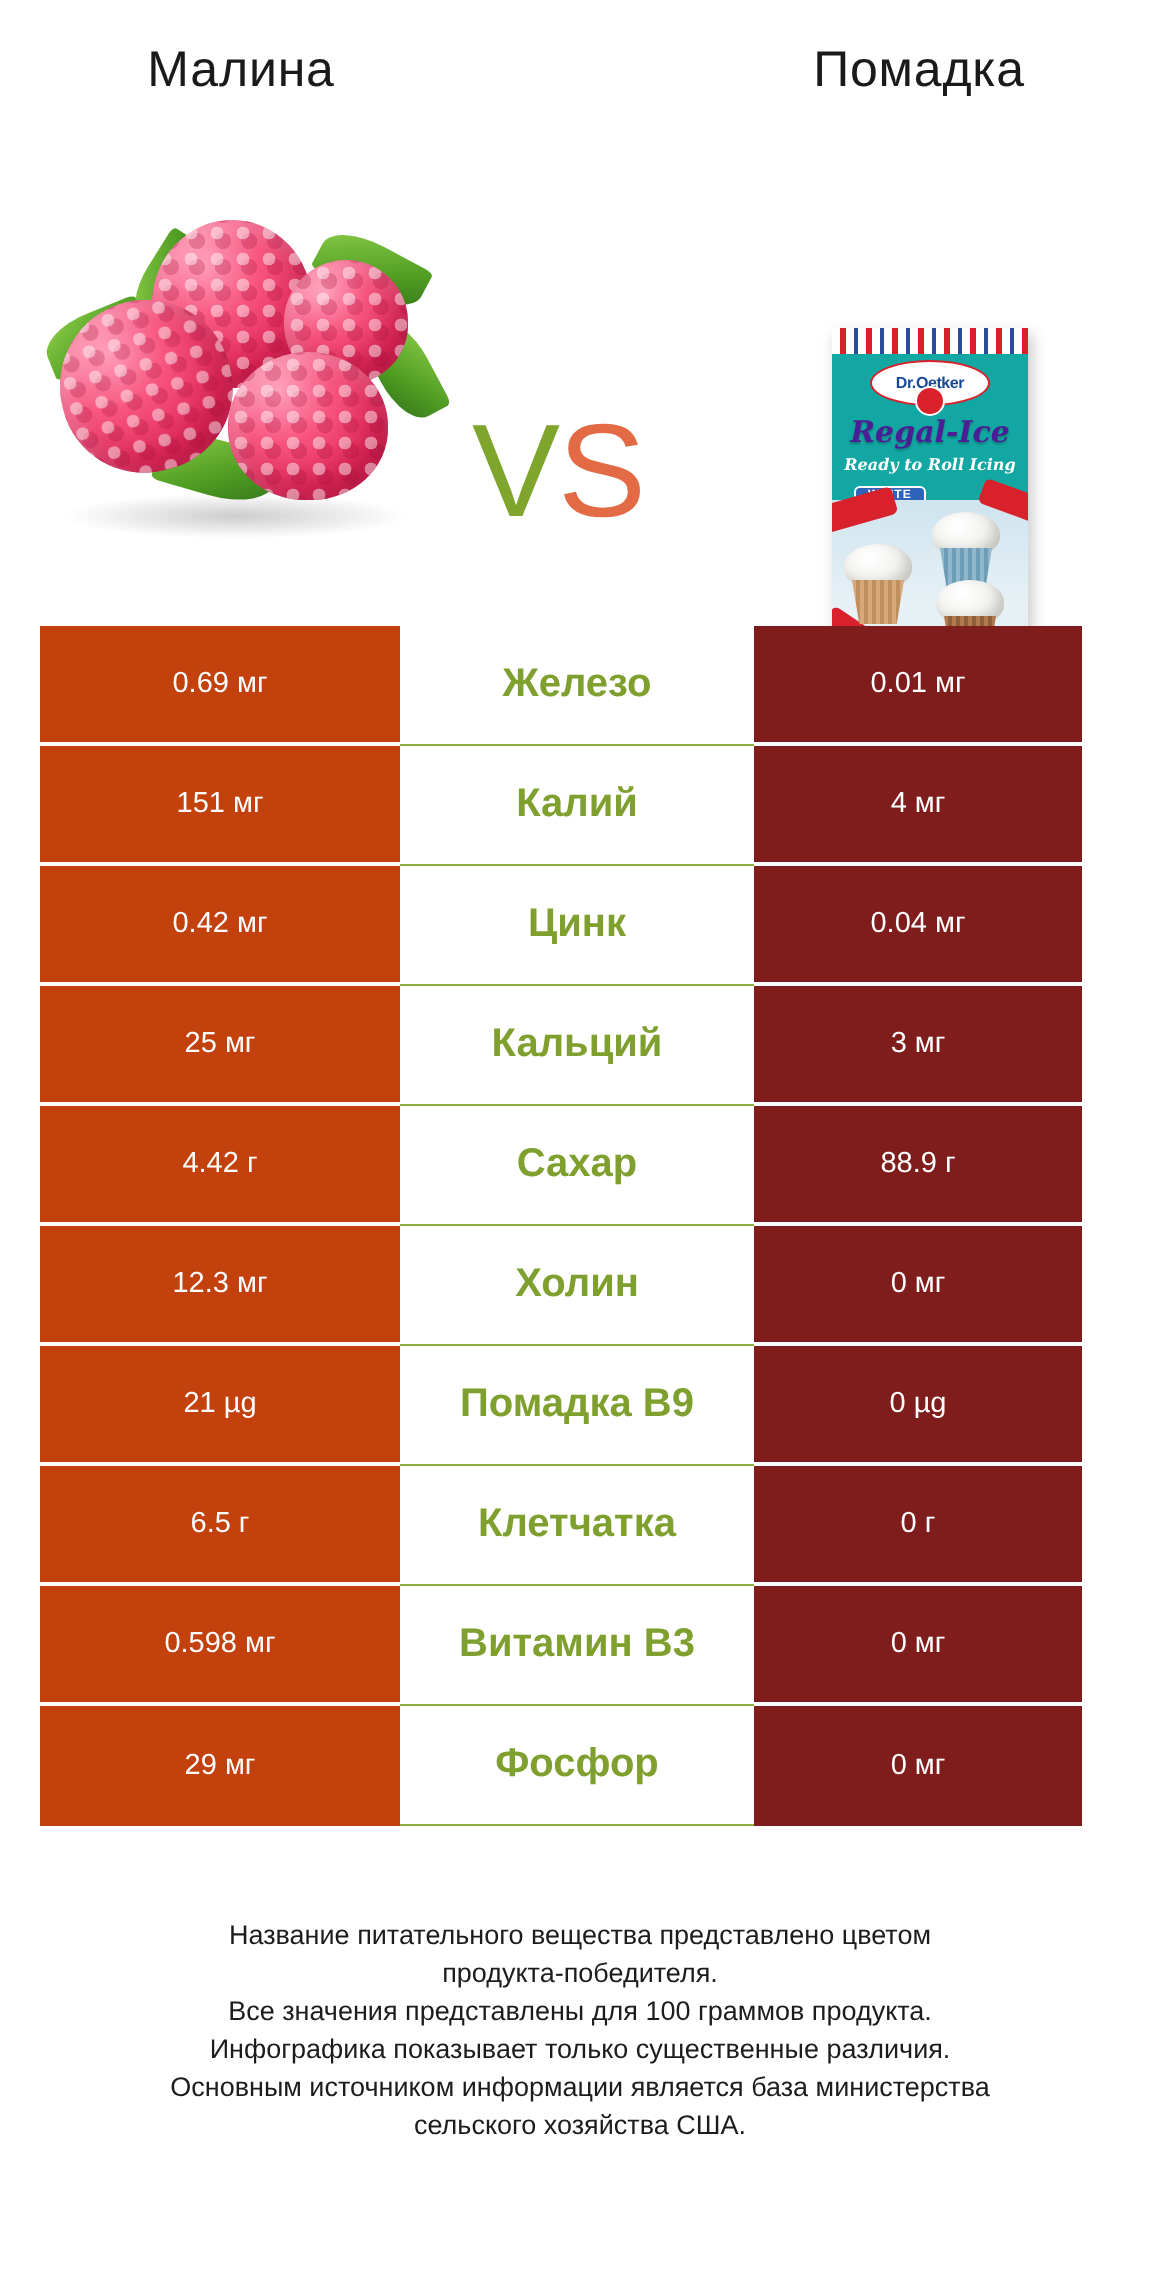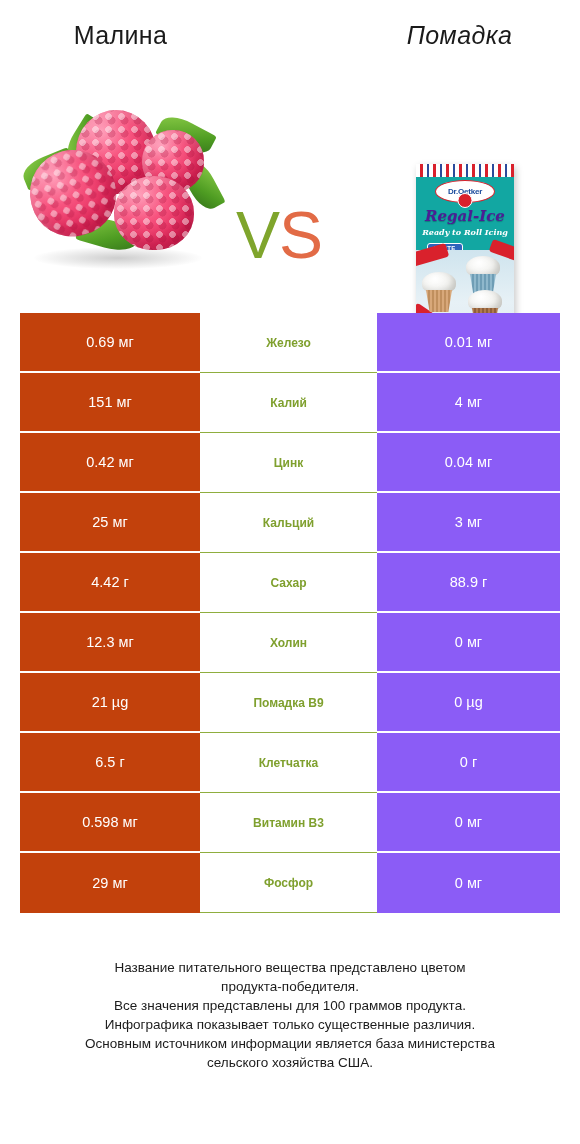--- a/index.html
+++ b/index.html
@@ -26,21 +26,21 @@
     height: 70px;
     display: flex;
   }
   .title-cell {
     flex: 1 1 50%;
     display: flex;
     align-items: center;
     justify-content: center;
   }
   .title-cell.left  { padding-right: 58px; }
-  .title-cell.right { padding-left: 40px; font-style: italic; }
+  .title-cell.right { padding-left: 40px; }
   .title-text {
     font-size: 25px;
     font-weight: 400;
     color: #1a1a1a;
     letter-spacing: 0.4px;
     white-space: nowrap;
   }
 
   
   .hero {
@@ -246,27 +246,27 @@
     background: #c2410c;
     color: #ffffff;
     font-size: 14.5px;
     font-weight: 400;
     border-bottom: 2px solid #ffffff;
   }
   .cell-mid {
     width: 177px;
     background: #ffffff;
     color: #7FA02E;
-    font-size: 12px;
+    font-size: 20px;
     font-weight: 700;
     border-bottom: 1px solid #8FAE3F;
   }
   .cell-right {
-    width: 183px;
-    background: #8b5cf6;
+    width: 164px;
+    background: #7f1d1d;
     color: #ffffff;
     font-size: 14.5px;
     font-weight: 400;
     border-bottom: 2px solid #ffffff;
   }
   .row:last-child .cell-left,
   .row:last-child .cell-right { border-bottom: none; }
 
   
   .footnote {

